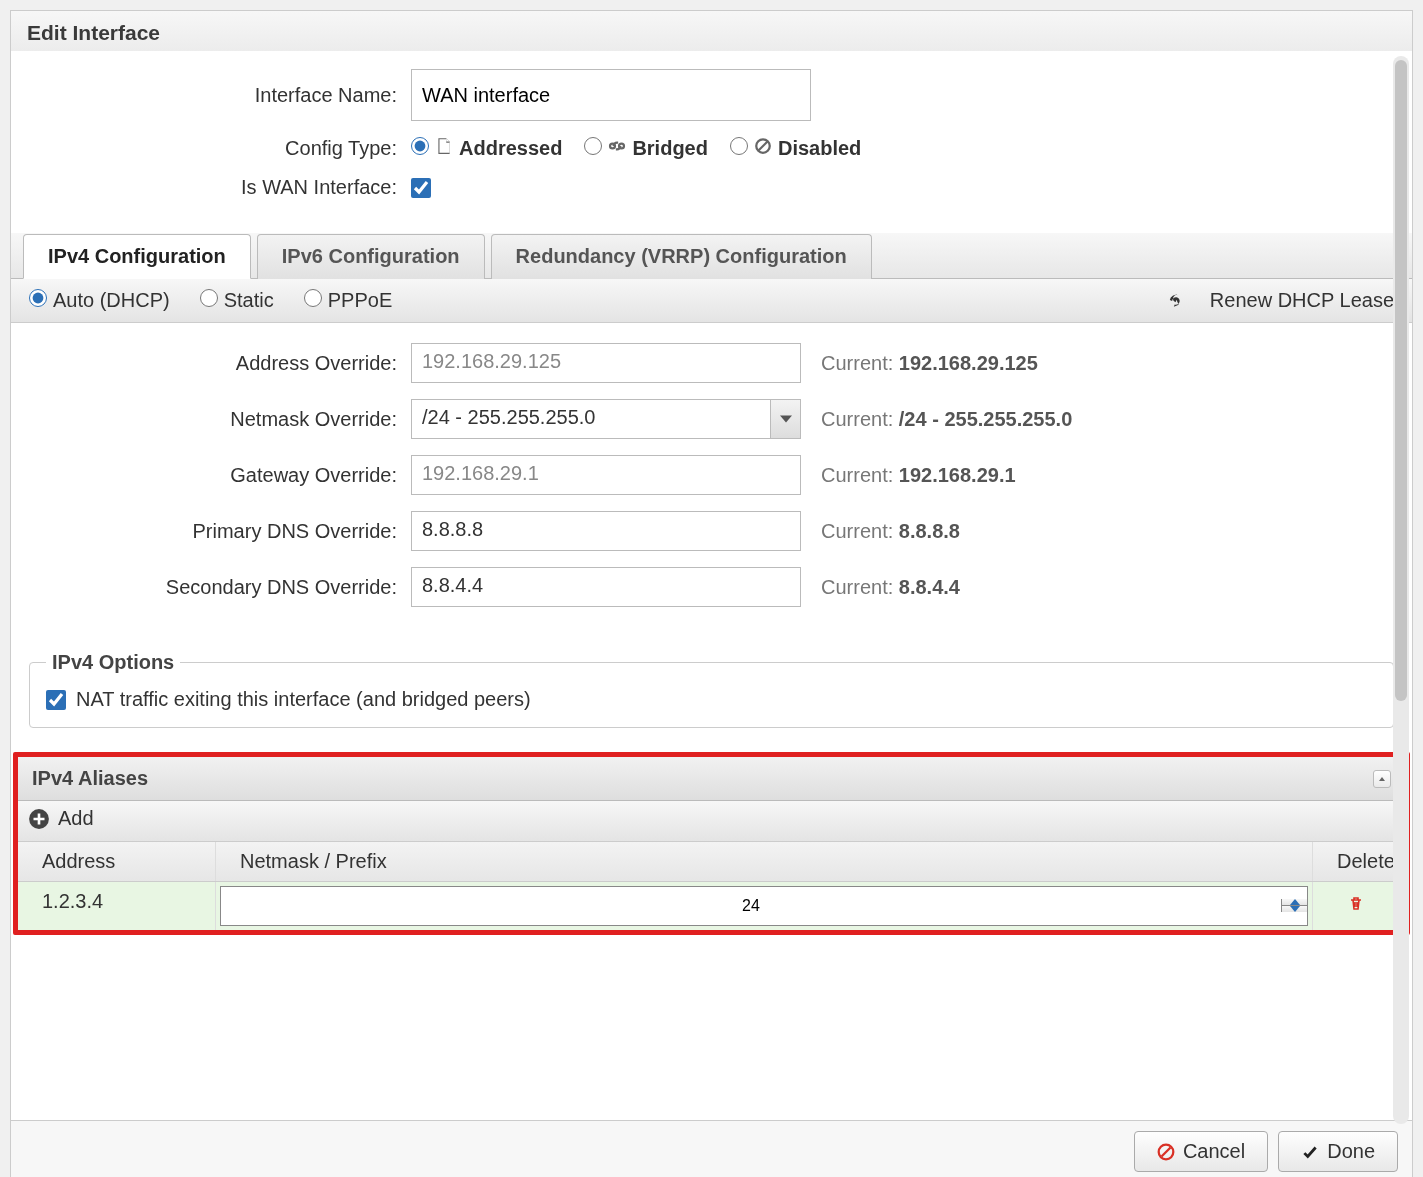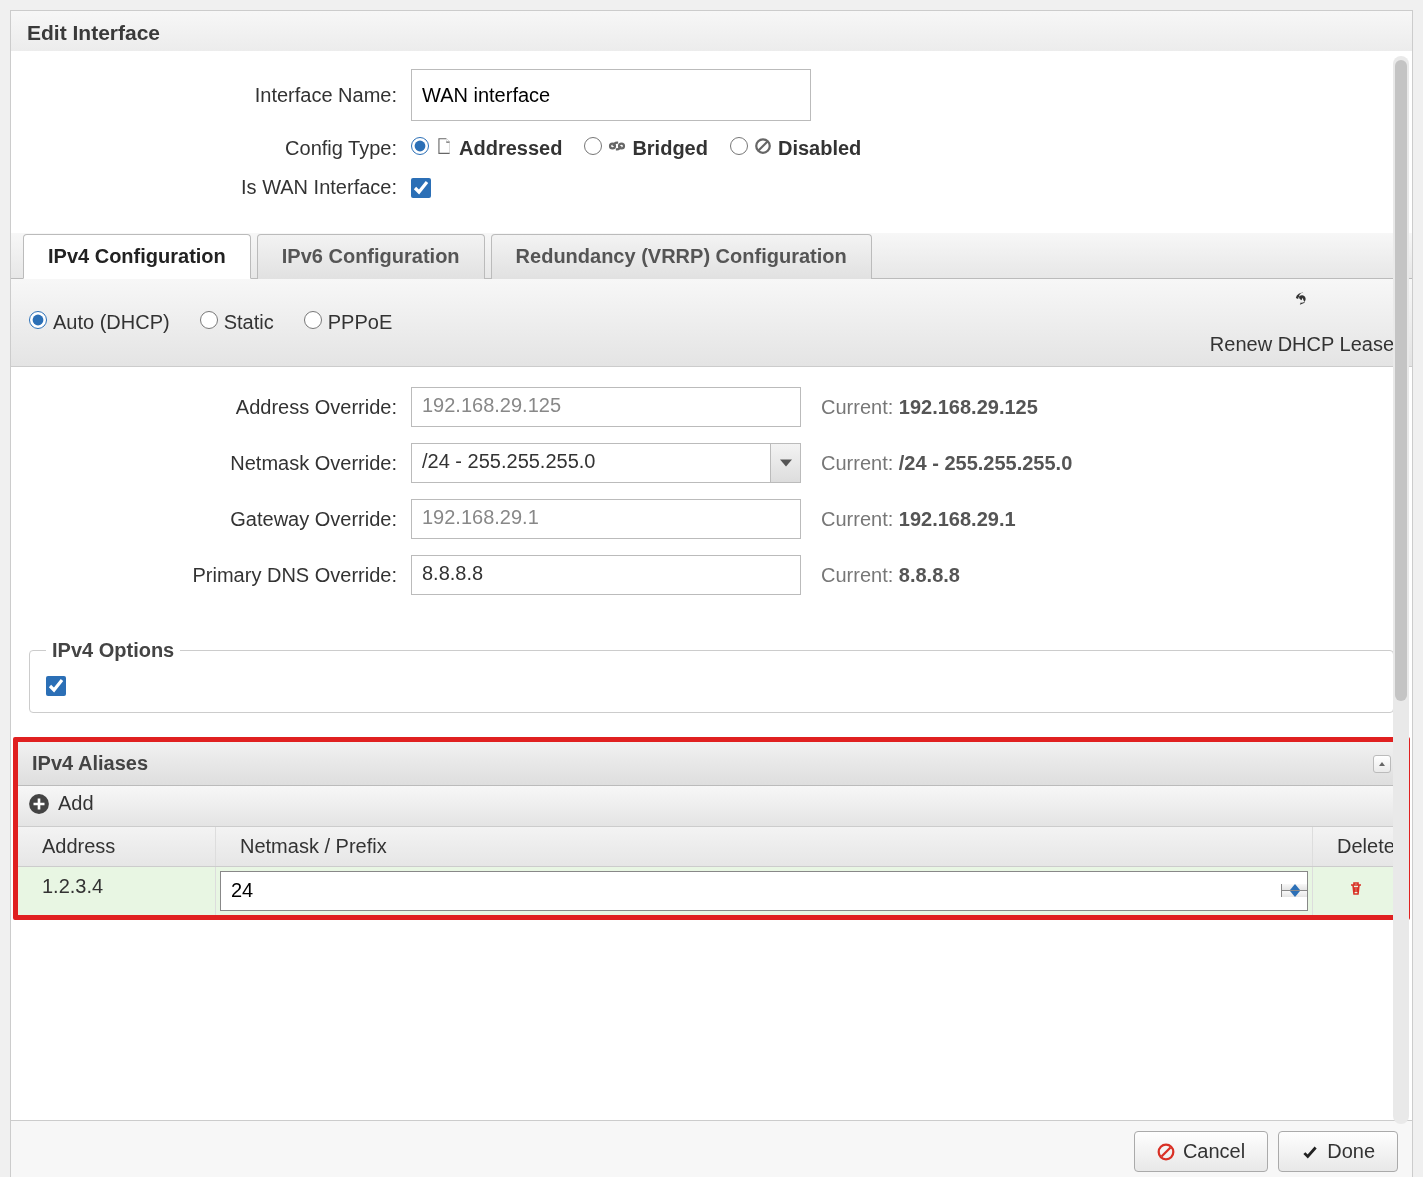--- a/index.html
+++ b/index.html
@@ -94,21 +94,21 @@
 .subbar {
   background: linear-gradient(#f7f7f7,#e4e4e4);
   border-bottom:1px solid #ccc;
   padding: 10px 18px;
   display:flex;
   align-items:center;
   justify-content:space-between;
 }
 .subbar-left { display:flex; align-items:center; gap:30px; }
 .subbar .radio-item { font-weight:normal; font-size:20px;}
-.renew { display:flex; align-items:center; gap:24px; color:#333; font-size:20px; cursor:pointer;flex-direction:column;}
+.renew { display:flex; align-items:center; gap:24px; color:#333; font-size:20px; cursor:pointer;}
 .form-body { padding: 20px 10px 18px 10px; }
 .form-body .row .lbl{ width:390px; }
 .valbox {
   border:1px solid #bbb;
   height:40px;
   width: 390px;
   padding: 6px 10px;
   font-size:20px;
   color:#333;
   background:#fff;
@@ -186,22 +186,22 @@
   align-items:stretch;
   background:#e8f6e3;
 }
 .grid-row .col{ border-right:1px solid #ddd;}
 .spin-cell{
   display:flex; align-items:center; background:#fff;
   border:1px solid #888; height:40px;
   margin:2px 2px 2px 2px;
 }
 .spin-cell input{
-  flex:1; border:none; outline:none; font-size:20px;
-  padding:4px 10px; background:transparent;
+  flex:1; border:none; outline:none; font-size:16px;
+  padding:4px 10px; background:transparent;text-align:center;
 }
 .spinners{
   width:26px;
   border-left:1px solid #888;
   display:flex; flex-direction:column;
 }
 .spinners div{
   flex:1; display:flex; align-items:center; justify-content:center;
   background: linear-gradient(#f8f8f8,#e4e4e4);
   cursor:pointer;
@@ -356,26 +356,32 @@
       <div class="row">
         <div class="lbl">Gateway Override:</div>
         <div class="valbox muted">192.168.29.1</div>
         <div class="current"><span>Current:</span> <b>192.168.29.1</b></div>
       </div>
       <div class="row">
         <div class="lbl">Primary DNS Override:</div>
         <div class="valbox">8.8.8.8</div>
         <div class="current"><span>Current:</span> <b>8.8.8.8</b></div>
       </div>
+      <div class="row">
+        <div class="lbl">Secondary DNS Override:</div>
+        <div class="valbox">8.8.4.4</div>
+        <div class="current"><span>Current:</span> <b>8.8.4.4</b></div>
+      </div>
     </div>
 
     <fieldset class="opts">
       <legend>IPv4 Options</legend>
       <div class="opts-row">
         <input type="checkbox" class="cb" checked="" style="">
+        <span>NAT traffic exiting this interface (and bridged peers)</span>
       </div>
     </fieldset>
 
     <div class="aliases-wrap">
       <div class="section-hdr">
         <span>IPv4 Aliases</span>
         <span class="collapse-tool">
           <svg viewBox="0 0 10 10" width="10" height="10">
               <path fill="#666" d="M2 7l3-4 3 4z"></path>
             </svg>

